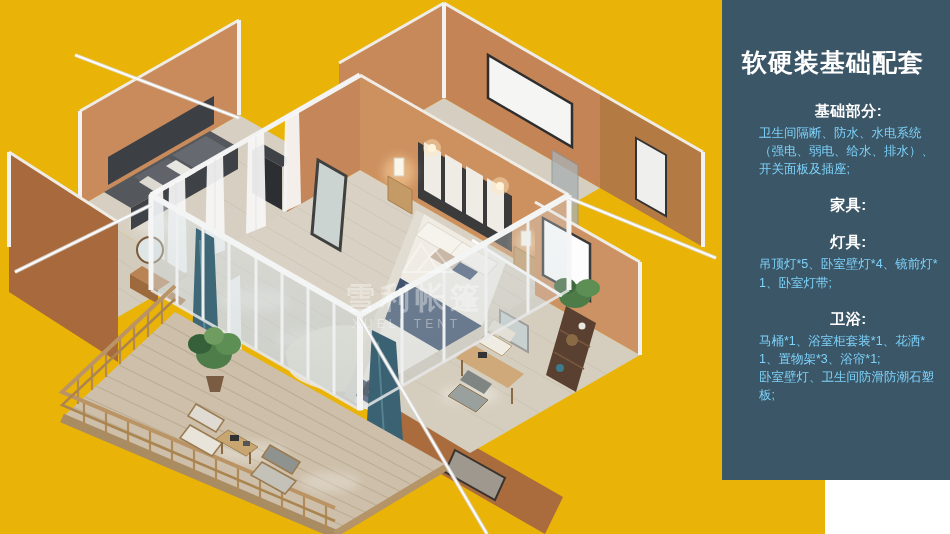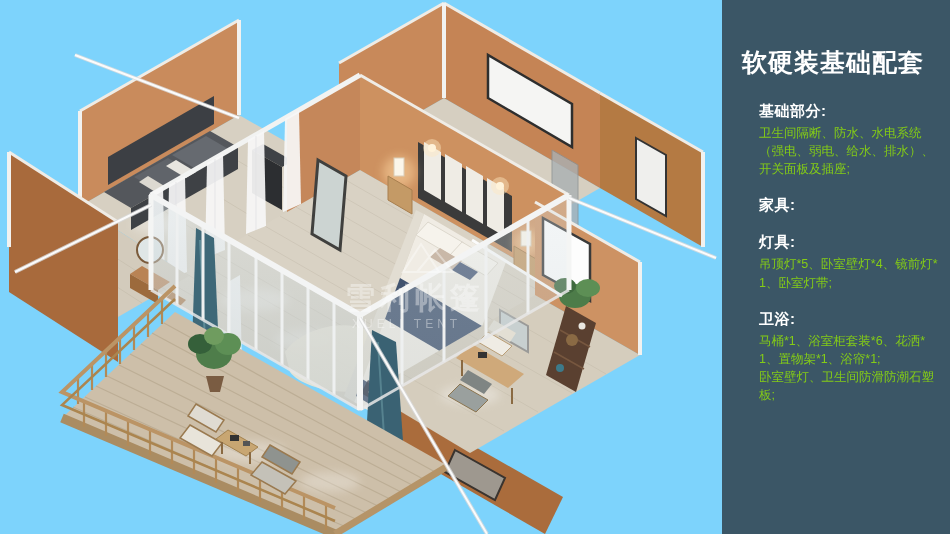--- a/index.html
+++ b/index.html
@@ -1,26 +1,26 @@
 <!DOCTYPE html>
 <html><head>
 <meta charset="utf-8">
 <style>
   html,body{margin:0;padding:0;}
   body{width:950px;height:534px;position:relative;overflow:hidden;background:#fff;
        font-family:"Liberation Sans", sans-serif;}
-  .stage{position:absolute;left:0;top:0;width:825px;height:534px;background:#7dd3fc;}
+  .stage{position:absolute;left:0;top:0;width:825px;height:534px;background:#eab308;}
   .stage svg{display:block;}
-  .panel{position:absolute;left:722px;top:0;width:228px;height:534px;background:#3b5666;
+  .panel{position:absolute;left:722px;top:0;width:228px;height:480px;background:#3b5666;
          color:#fff;box-sizing:border-box;}
   .panel h1{font-size:25px;font-weight:700;letter-spacing:1px;margin:46px 10px 0 20px;color:#fff;}
   .sections{margin:0 12px 0 37px;}
   .sections section:first-child{margin-top:23px;}
-  .panel h2{font-size:15px;font-weight:700;margin:18px 0 3px 0;color:#fff;letter-spacing:.5px;}
-  .panel p{font-size:12.5px;line-height:1.45;margin:0;color:#84cc16;word-break:break-all;}
+  .panel h2{font-size:15px;font-weight:700;margin:18px 0 3px 0;color:#fff;letter-spacing:.5px;text-align:center;}
+  .panel p{font-size:12.5px;line-height:1.45;margin:0;color:#7dd3fc;word-break:break-all;}
 </style>
 </head>
 <body>
 
 <div class="stage">
 <svg width="722" height="534" viewBox="0 0 722 534">
   <defs>
     <filter id="soft" x="-60%" y="-60%" width="220%" height="220%">
           <feGaussianBlur stdDeviation="5"></feGaussianBlur>
         </filter>
@@ -354,19 +354,19 @@
     </section>
     <section>
       <h2>家具:</h2>
     </section>
     <section>
       <h2>灯具:</h2>
       <p>吊顶灯*5、卧室壁灯*4、镜前灯*1、卧室灯带;</p>
     </section>
     <section>
       <h2>卫浴:</h2>
-      <p>马桶*1、浴室柜套装*6、花洒*1、置物架*1、浴帘*1;</p>
+      <p>马桶*1、浴室柜套装*1、花洒*1、置物架*3、浴帘*1;</p>
     </section>
     <section>
       <p>卧室壁灯、卫生间防滑防潮石塑板;</p>
     </section>
   </div>
 </div>
 
 </body></html>

